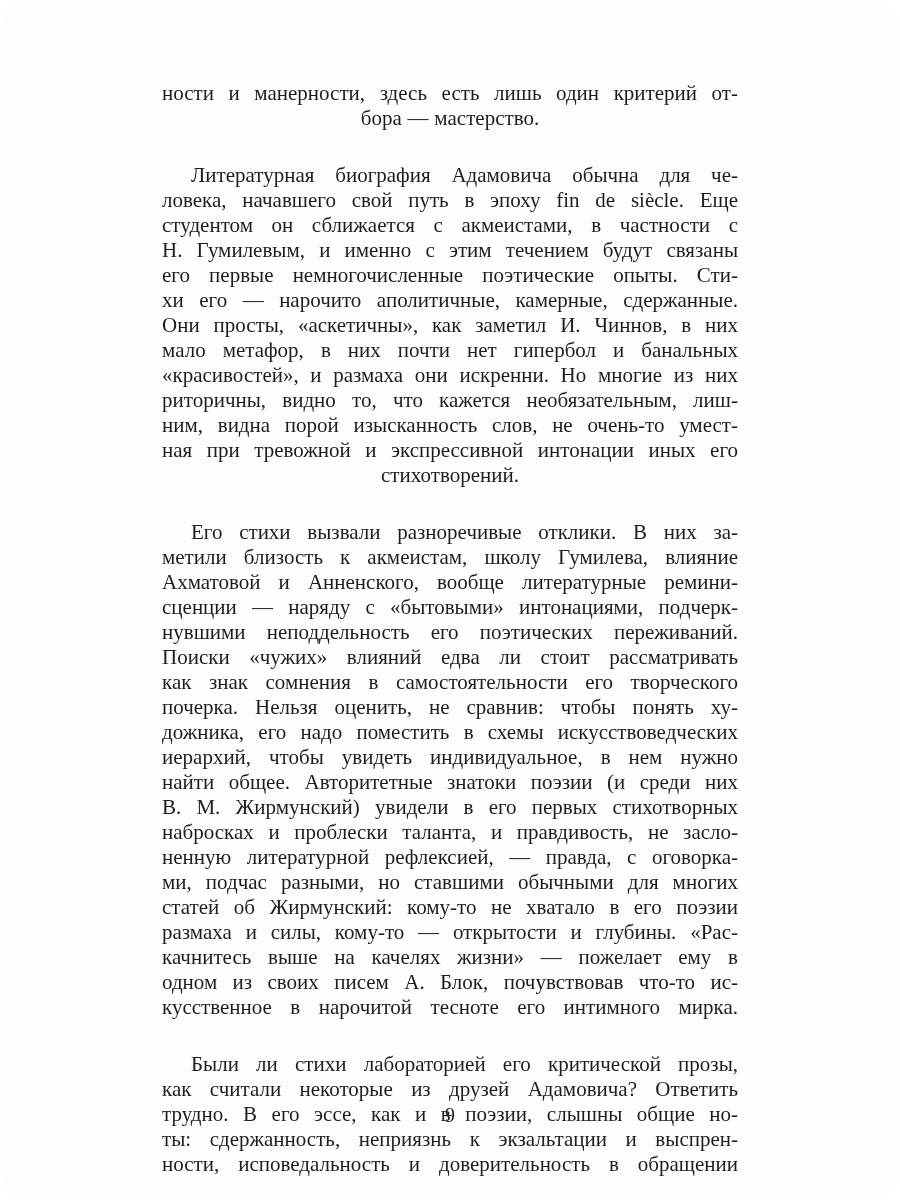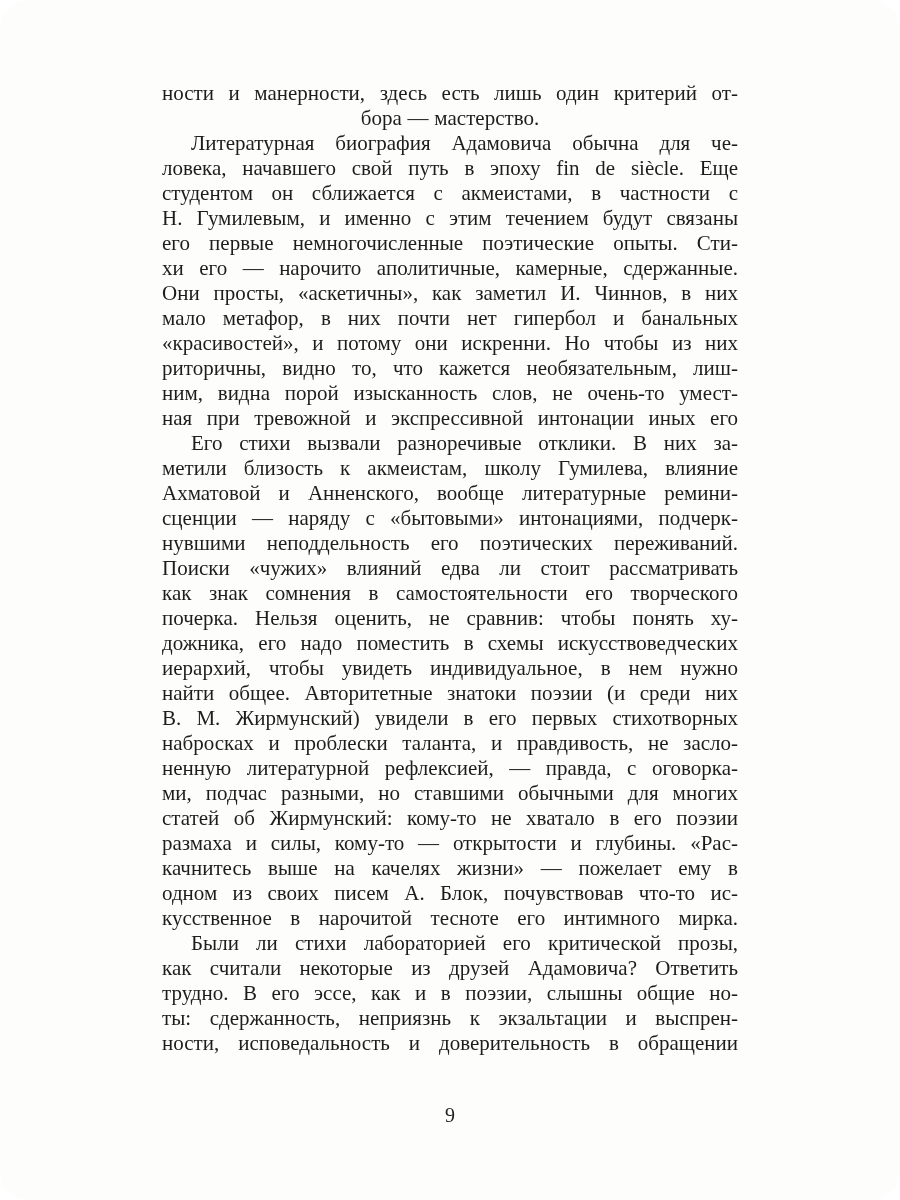--- a/index.html
+++ b/index.html
@@ -43,20 +43,21 @@
   
   .line.j::after {
     content: "";
     display: inline-block;
     width: 100%;
     height: 0;
   }
   
   .line.i {
     padding-left: 29px;
+    margin-top: 32px;
   }
   .page-number {
     position: absolute;
     left: 162px;
     top: 1103px;
     width: 576px;
     text-align: center;
     font-size: 20px;
     line-height: 25px;
     color: #222222;
@@ -70,24 +71,25 @@
       <div class="line j">ности и манерности, здесь есть лишь один критерий от-</div>
       <div class="line">бора — мастерство.</div>
       <div class="line j i">Литературная биография Адамовича обычна для че-</div>
       <div class="line j">ловека, начавшего свой путь в эпоху fin de siècle. Еще</div>
       <div class="line j">студентом он сближается с акмеистами, в частности с</div>
       <div class="line j">Н. Гумилевым, и именно с этим течением будут связаны</div>
       <div class="line j">его первые немногочисленные поэтические опыты. Сти-</div>
       <div class="line j">хи его — нарочито аполитичные, камерные, сдержанные.</div>
       <div class="line j">Они просты, «аскетичны», как заметил И. Чиннов, в них</div>
       <div class="line j">мало метафор, в них почти нет гипербол и банальных</div>
-      <div class="line j">«красивостей», и потому они искренни. Но чтобы из них</div>
+      <div class="line j">«красивостей», и размаха они искренни. Но многие из них</div>
       <div class="line j">риторичны, видно то, что кажется необязательным, лиш-</div>
       <div class="line j">ним, видна порой изысканность слов, не очень-то умест-</div>
       <div class="line j">ная при тревожной и экспрессивной интонации иных его</div>
+      <div class="line">стихотворений.</div>
       <div class="line j i">Его стихи вызвали разноречивые отклики. В них за-</div>
       <div class="line j">метили близость к акмеистам, школу Гумилева, влияние</div>
       <div class="line j">Ахматовой и Анненского, вообще литературные ремини-</div>
       <div class="line j">сценции — наряду с «бытовыми» интонациями, подчерк-</div>
       <div class="line j">нувшими неподдельность его поэтических переживаний.</div>
       <div class="line j">Поиски «чужих» влияний едва ли стоит рассматривать</div>
       <div class="line j">как знак сомнения в самостоятельности его творческого</div>
       <div class="line j">почерка. Нельзя оценить, не сравнив: чтобы понять ху-</div>
       <div class="line j">дожника, его надо поместить в схемы искусствоведческих</div>
       <div class="line j">иерархий, чтобы увидеть индивидуальное, в нем нужно</div>

